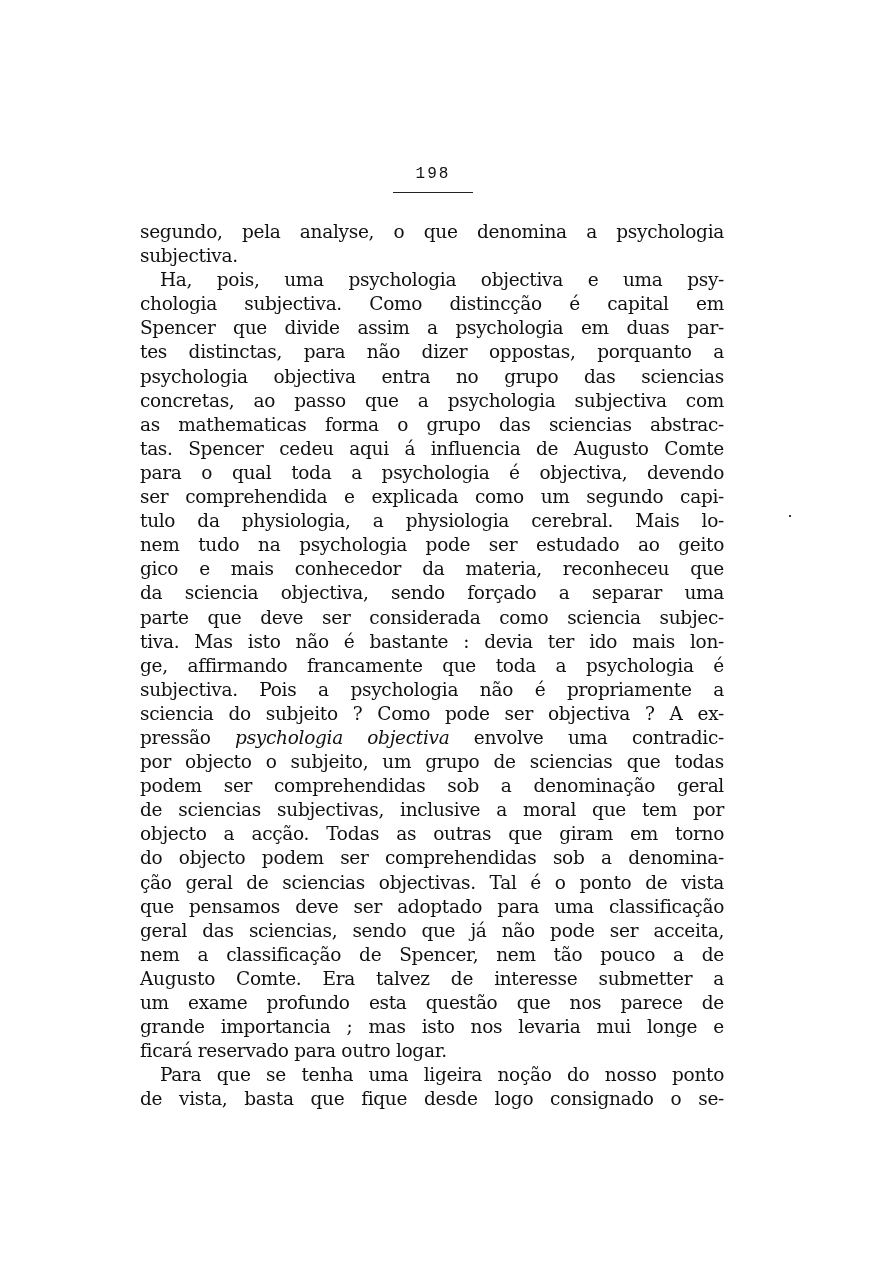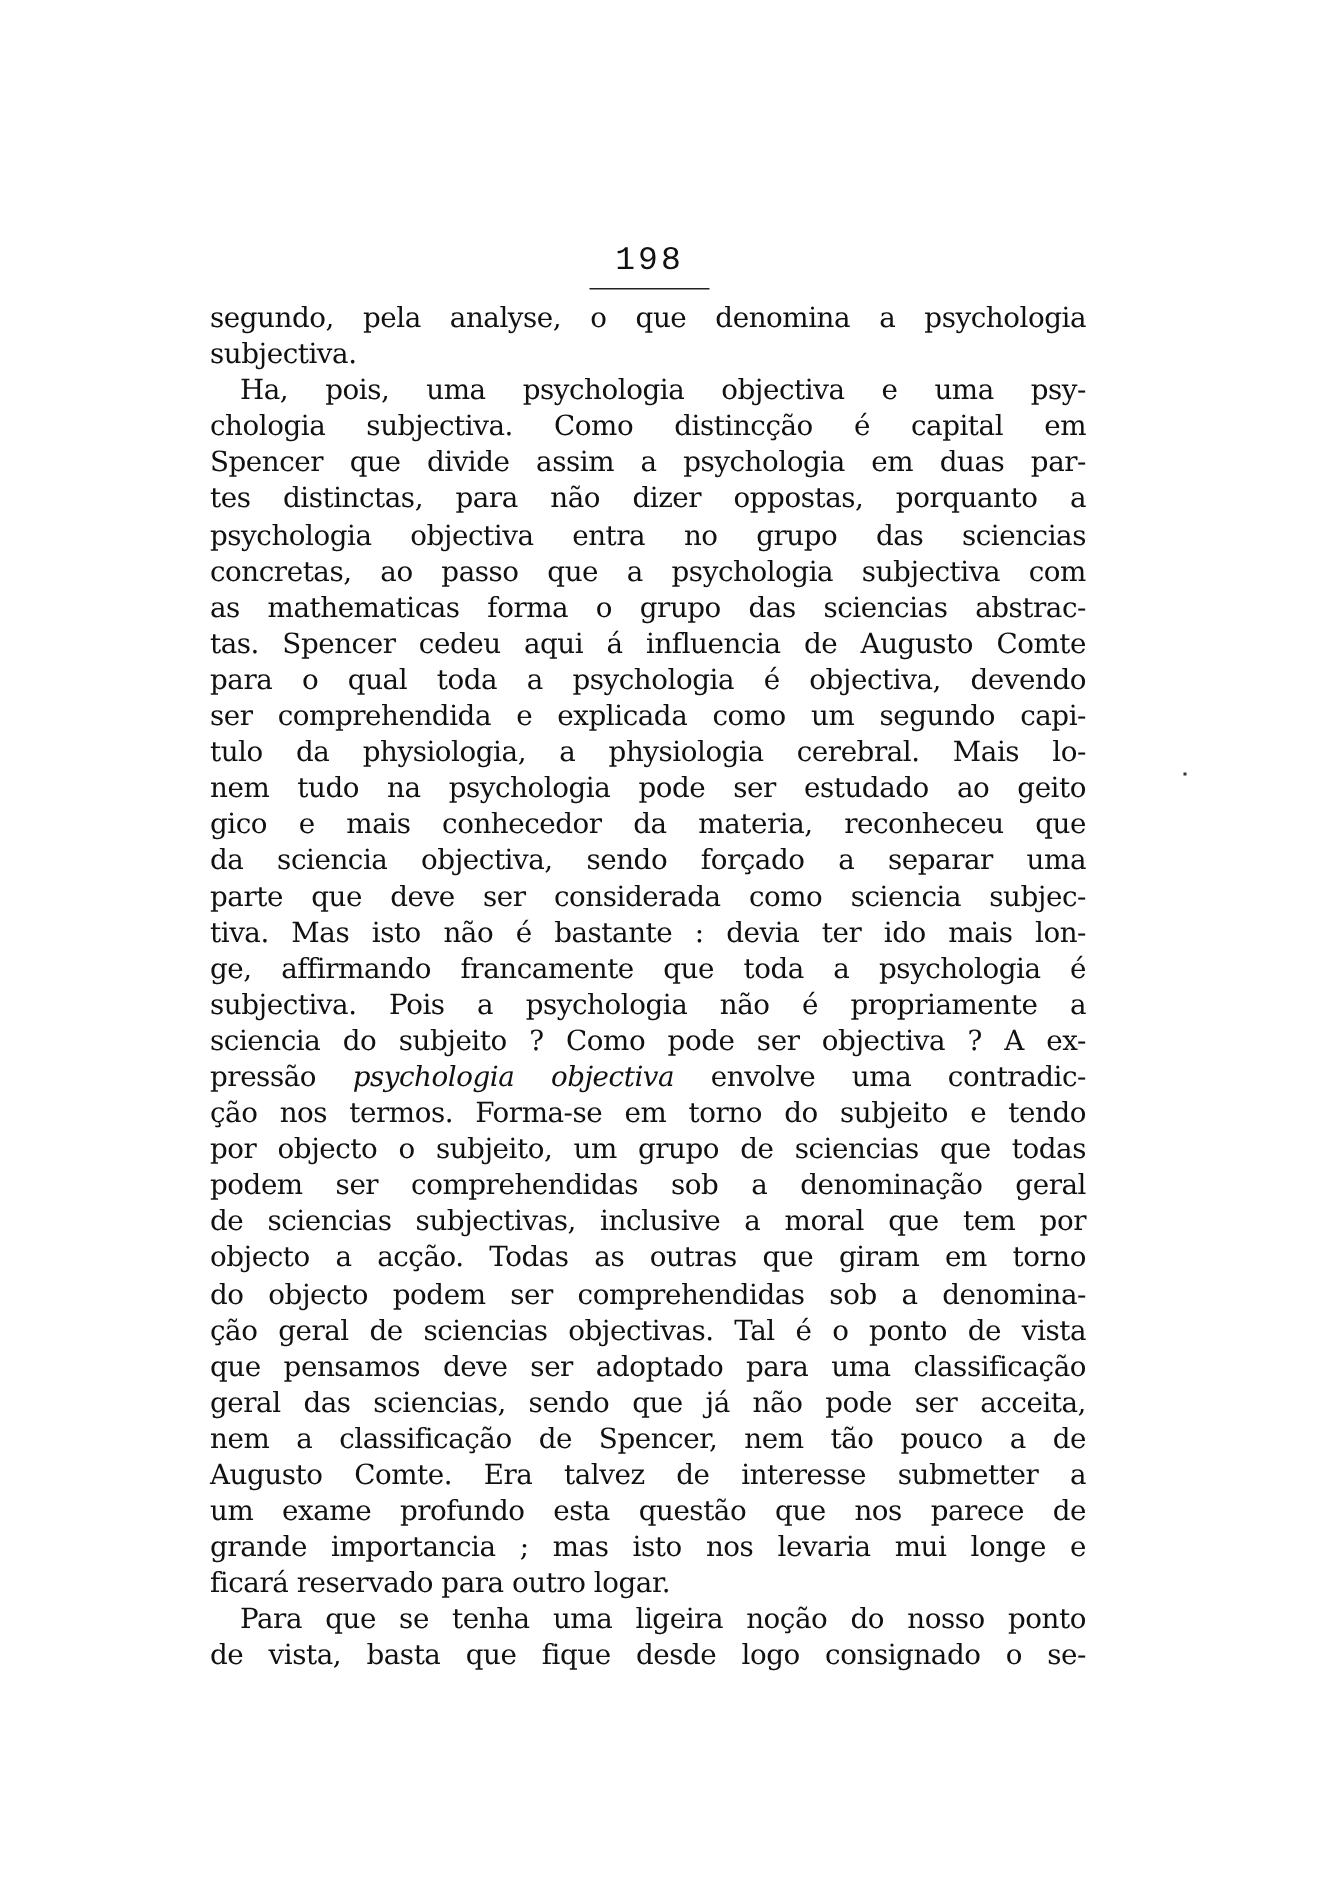--- a/index.html
+++ b/index.html
@@ -15,36 +15,36 @@
       font-family: "DejaVu Serif", "Liberation Serif", serif;
       color: #111111;
     }
     .page-number {
       position: absolute;
       left: 393px;
       top: 160px;
       width: 80px;
       text-align: center;
       font-family: "Liberation Mono", "DejaVu Sans Mono", monospace;
-      font-size: 22px;
+      font-size: 16px;
       letter-spacing: 2px;
       line-height: 28px;
     }
     .page-rule {
       position: absolute;
       left: 393px;
       top: 192px;
       width: 80px;
       height: 0;
       border-top: 1px solid #222;
     }
     .text-block {
       position: absolute;
       left: 140px;
-      top: 201px;
+      top: 220px;
       width: 584px;
     }
     .line {
       display: block;
       height: 24.1px;
       line-height: 24.1px;
       font-size: 18.5px;
       white-space: nowrap;
       text-align: justify;
       text-align-last: justify;
@@ -90,21 +90,20 @@
     <span class="line">tulo da physiologia, a physiologia cerebral. Mais lo-</span>
     <span class="line">nem tudo na psychologia pode ser estudado ao geito</span>
     <span class="line">gico e mais conhecedor da materia, reconheceu que</span>
     <span class="line">da sciencia objectiva, sendo forçado a separar uma</span>
     <span class="line">parte que deve ser considerada como sciencia subjec-</span>
     <span class="line">tiva. Mas isto não é bastante : devia ter ido mais lon-</span>
     <span class="line">ge, affirmando francamente que toda a psychologia é</span>
     <span class="line">subjectiva. Pois a psychologia não é propriamente a</span>
     <span class="line">sciencia do subjeito ? Como pode ser objectiva ? A ex-</span>
     <span class="line"><span>pressão </span><em>psychologia objectiva</em><span> envolve uma contradic-</span></span>
-    <span class="line">ção nos termos. Forma-se em torno do subjeito e tendo</span>
     <span class="line">por objecto o subjeito, um grupo de sciencias que todas</span>
     <span class="line">podem ser comprehendidas sob a denominação geral</span>
     <span class="line">de sciencias subjectivas, inclusive a moral que tem por</span>
     <span class="line">objecto a acção. Todas as outras que giram em torno</span>
     <span class="line">do objecto podem ser comprehendidas sob a denomina-</span>
     <span class="line">ção geral de sciencias objectivas. Tal é o ponto de vista</span>
     <span class="line">que pensamos deve ser adoptado para uma classificação</span>
     <span class="line">geral das sciencias, sendo que já não pode ser acceita,</span>
     <span class="line">nem a classificação de Spencer, nem tão pouco a de</span>
     <span class="line">Augusto Comte. Era talvez de interesse submetter a</span>

